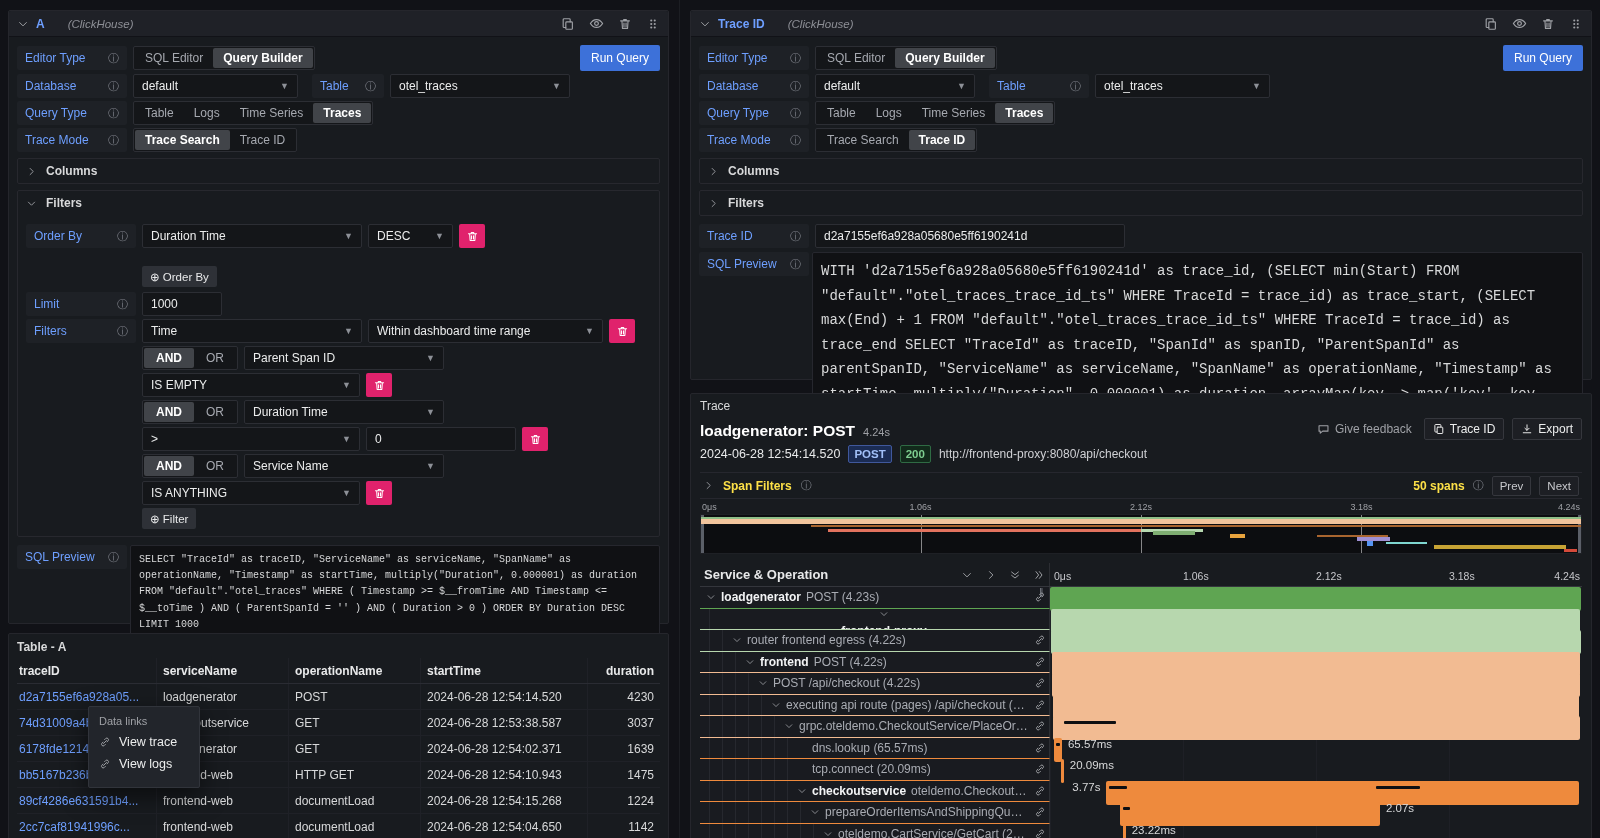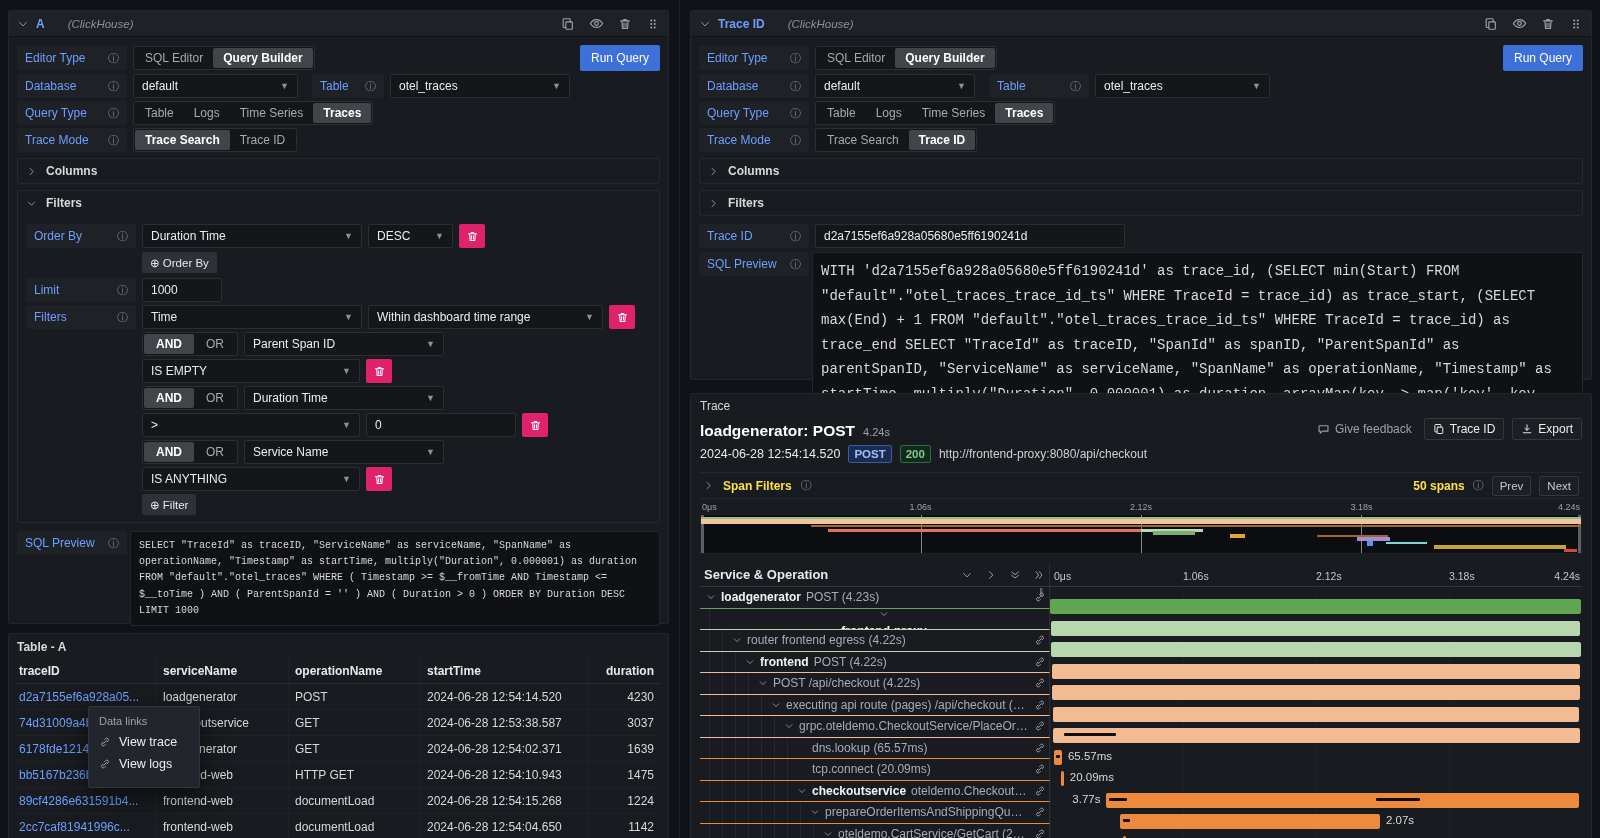--- a/index.html
+++ b/index.html
@@ -97,21 +97,21 @@
   .rgrid i{position:absolute;top:0;bottom:0;width:1px;background:#1e2026}
   .tr-row{display:flex;height:21.5px;position:relative}
   .tr-name{width:350px;flex:none;position:relative;display:flex;align-items:center;gap:5px;border-bottom:1px solid transparent;border-right:1px solid #2c2e33;overflow:hidden;background:#191b20}
   .guide{position:absolute;top:0;bottom:0;width:1px;background:#26282e}
   .rchev{color:#9fa1a6;flex:none;z-index:2}
   .svc{font-weight:700;color:#f3f4f5;white-space:nowrap;z-index:2}
   .svc:empty{display:none}
   .op{color:#a9acb3;white-space:nowrap;overflow:hidden;text-overflow:ellipsis;flex:1;z-index:2}
   .linkico{color:#9fa1a6;flex:none;padding-right:3px;margin-left:auto;z-index:2}
   .tr-bar{flex:1;position:relative}
-  .barwrap{position:absolute;top:12px;height:15px}
+  .barwrap{position:absolute;top:0;height:24px}
   .bar{position:relative;width:100%;height:100%;border-radius:2px;overflow:hidden;min-width:2px}
   .bar i{position:absolute;top:5px;height:3px;background:#0e0f12;border-radius:1px}
   .barlabel{position:absolute;top:0;line-height:13px;font-size:11.5px;color:#d8d9da;white-space:nowrap}
   .bl{right:calc(100% + 6px)}.br{left:calc(100% + 6px)}
   .pausebars{position:absolute;left:339px;top:0;color:#8d9097;font-size:9px;z-index:3}
 </style>
 </head>
 <body>
 
 <svg width="0" height="0" style="position:absolute">
@@ -278,21 +278,21 @@
           <span class="sel" style="width:85px">
               <span>DESC</span>
               <span class="car">▼</span>
             </span>
           <span class="btn-del">
               <svg class="ic" width="13" height="13">
                 <use href="#i-trash"></use>
               </svg>
             </span>
         </div>
-        <div class="frow indent" style="margin-top:4px">
+        <div class="frow indent" style="margin-top:18px">
           <span class="chipbtn">⊕ Order By</span>
         </div>
         <div class="frow" style="margin-top:5px">
           <span class="lbl">
               <span>Limit</span>
               <span class="iinfo">ⓘ</span>
             </span>
           <span class="inp" style="width:80px">1000</span>
         </div>
         <div class="frow">

